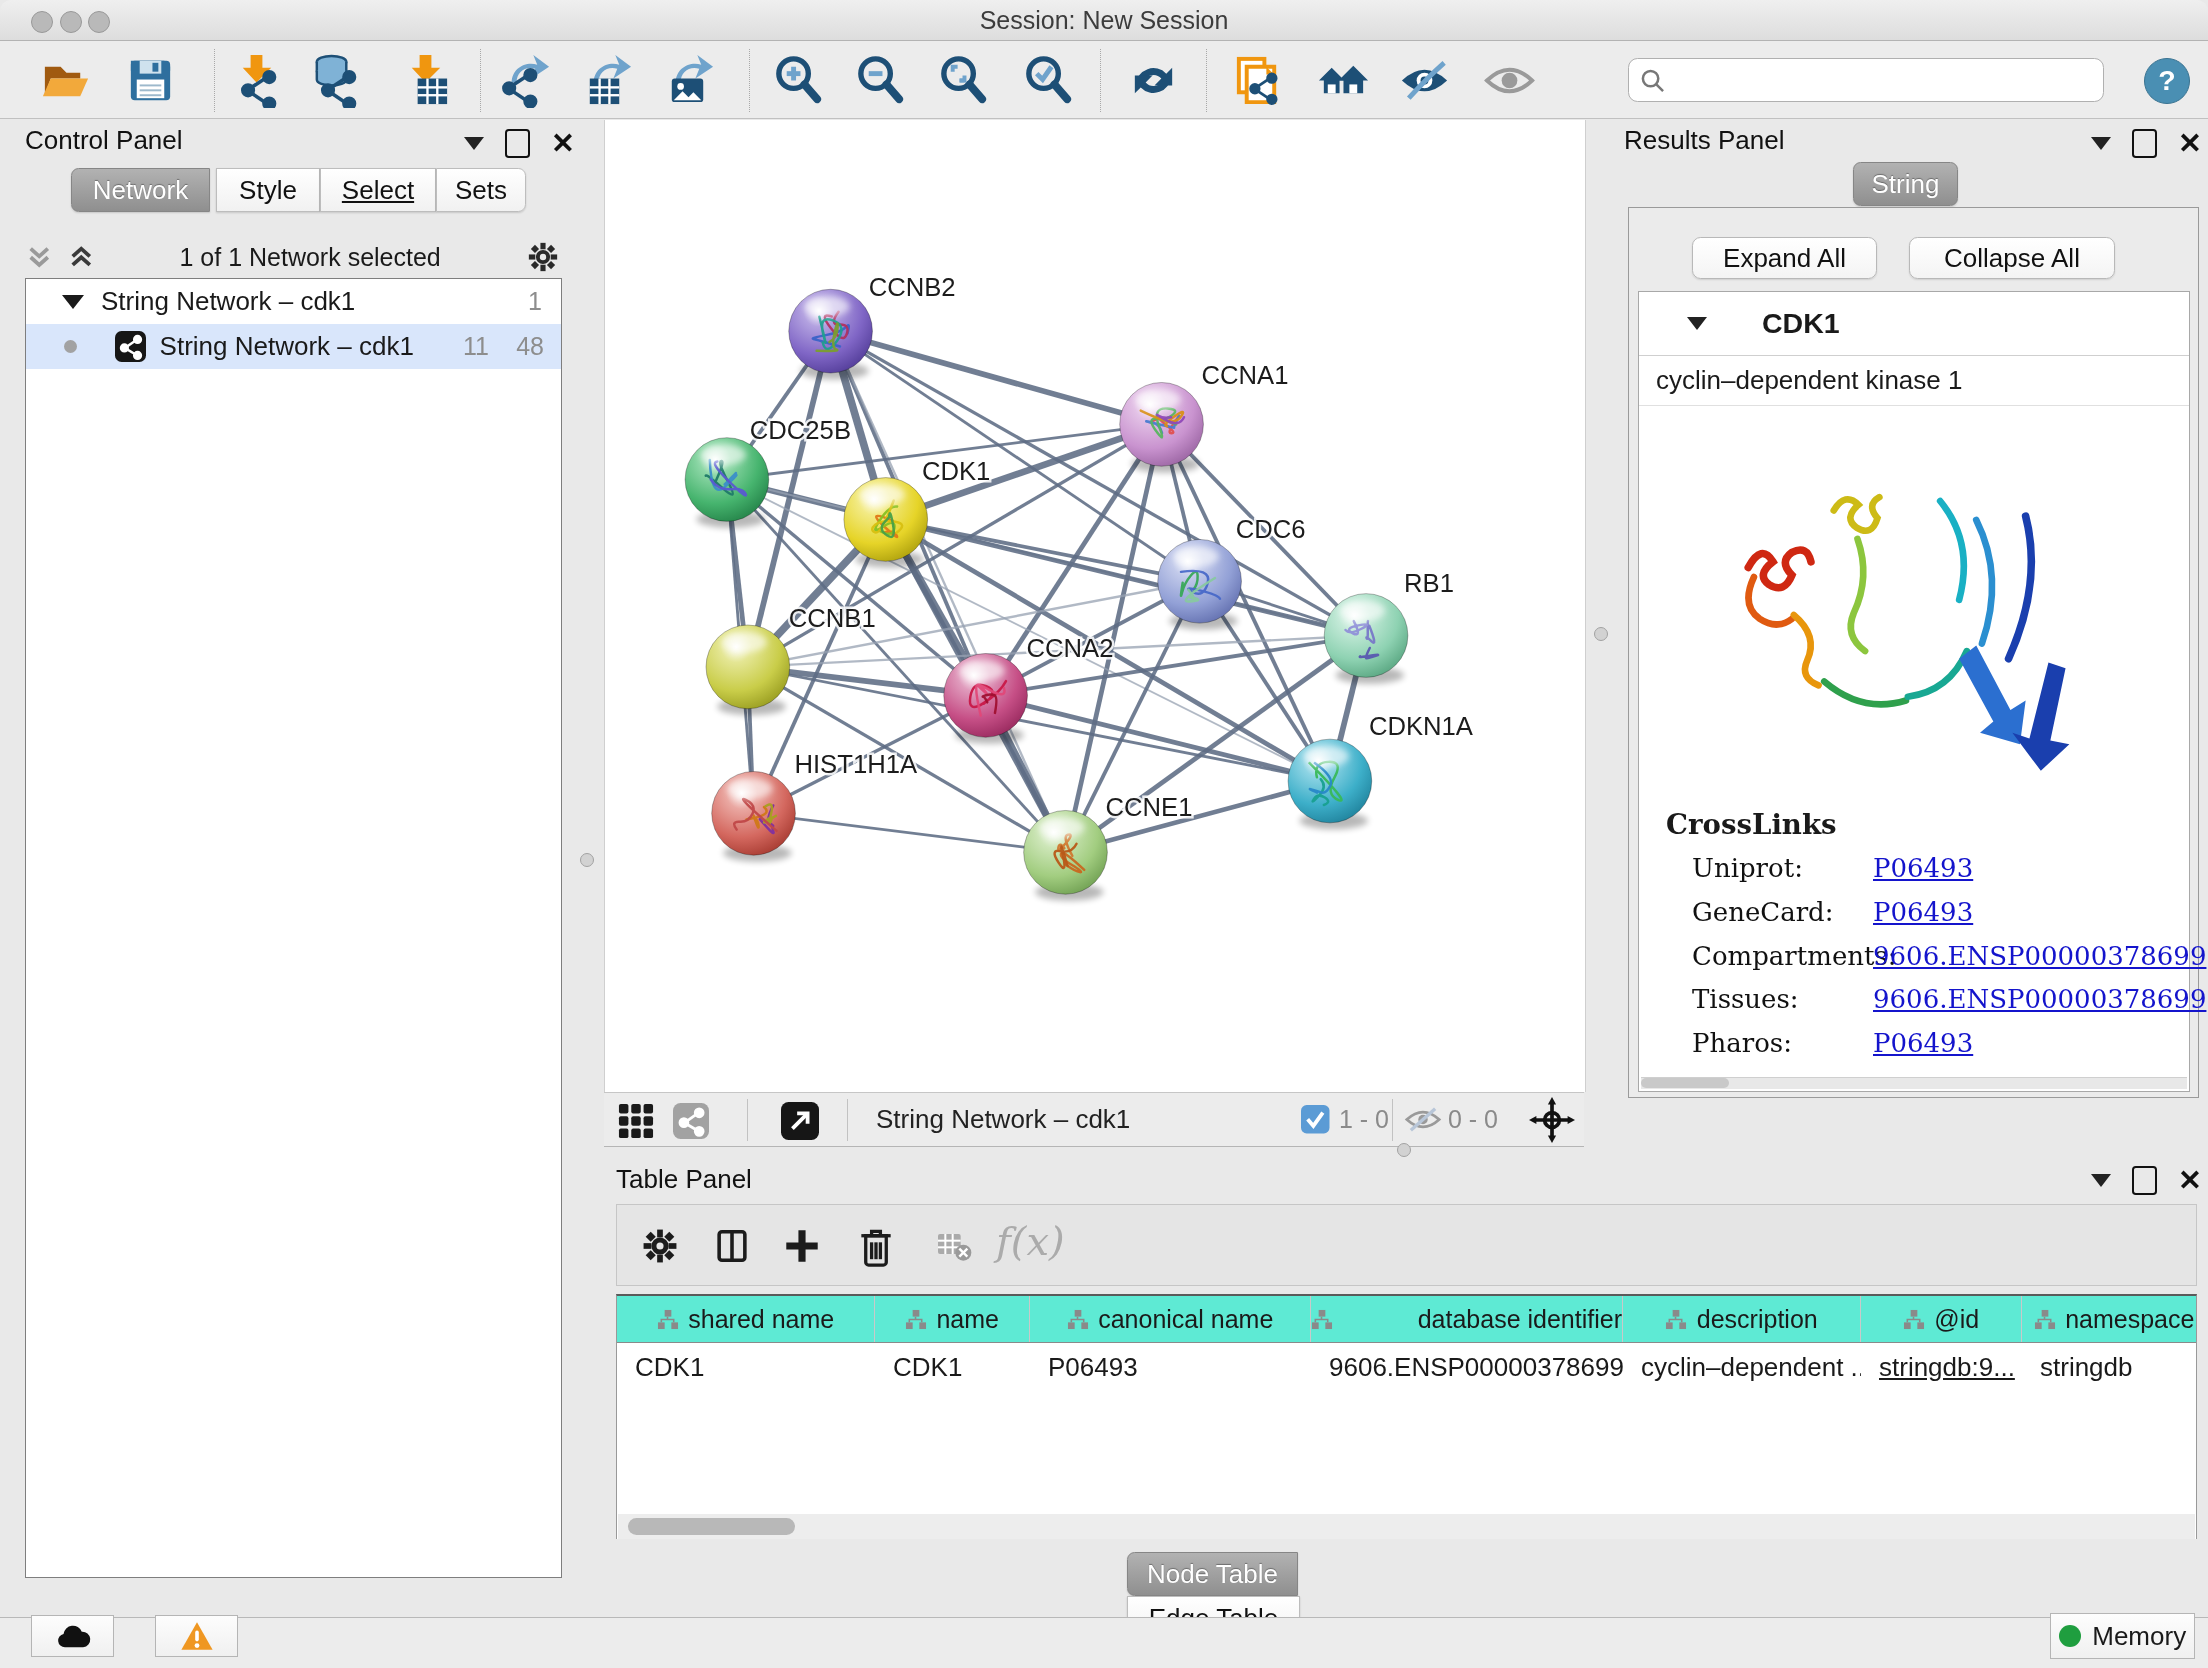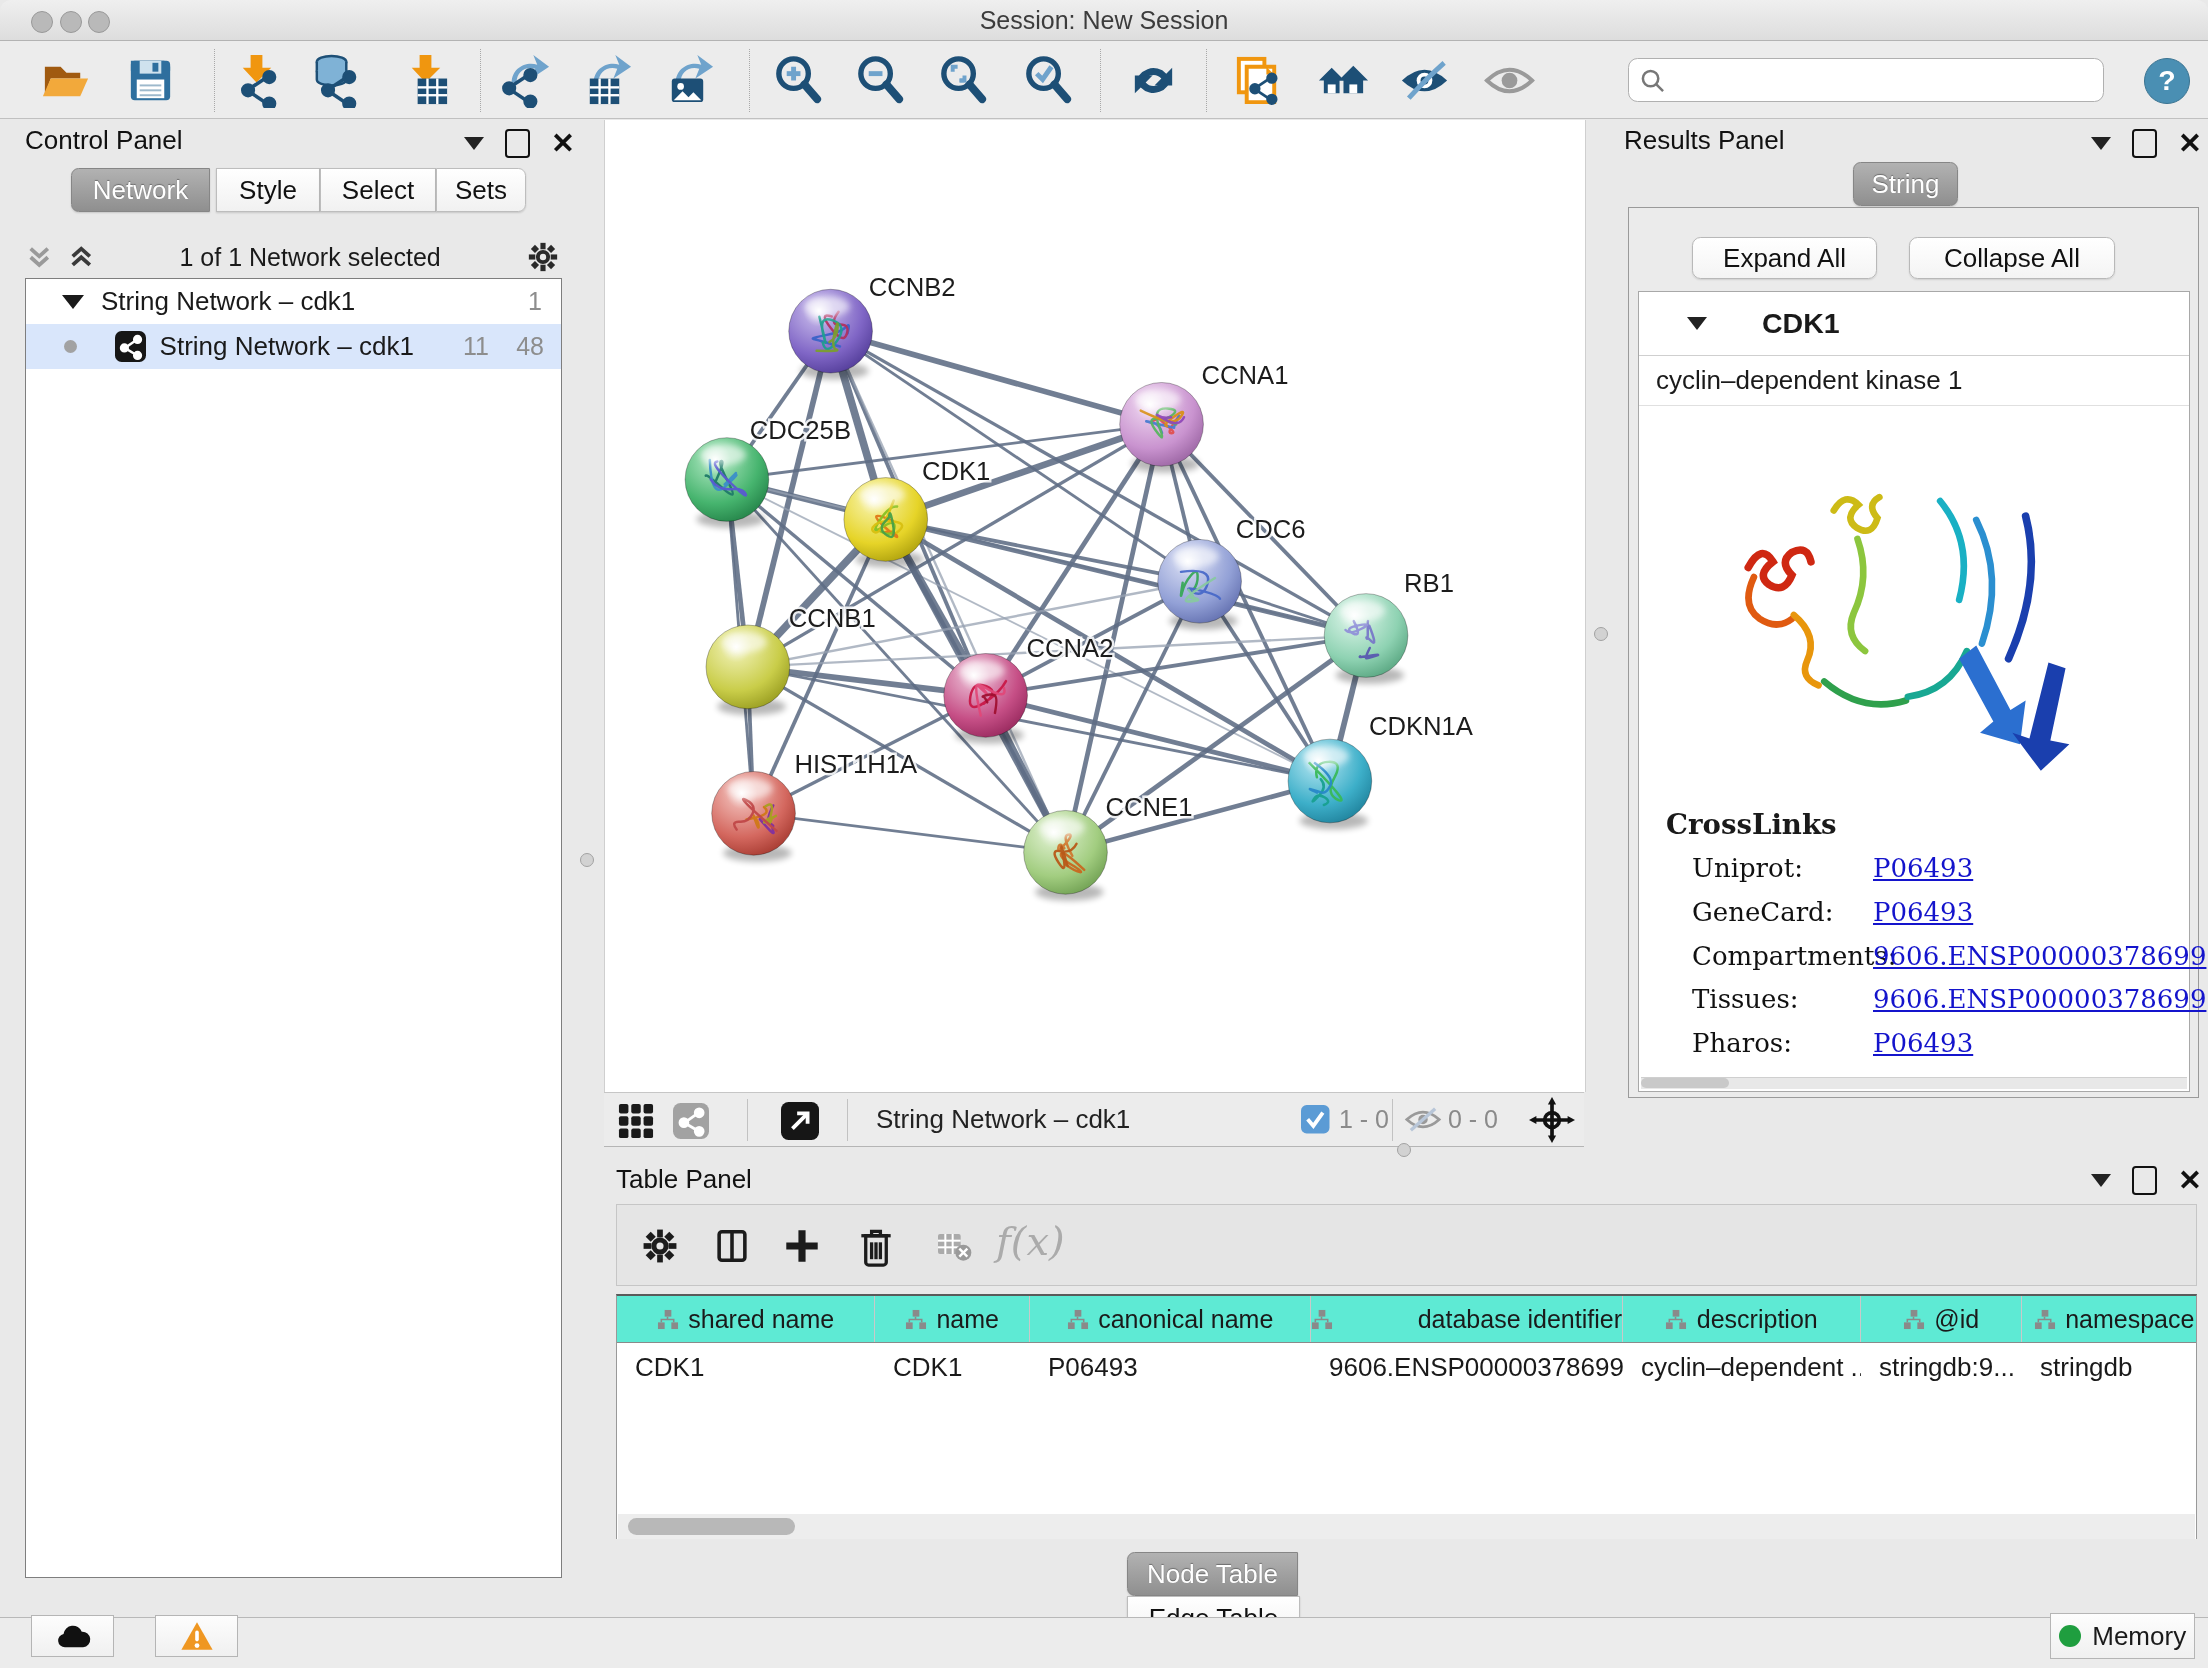--- a/index.html
+++ b/index.html
@@ -248,21 +248,21 @@
 
   <div class="panel-title" style="left:25px;top:125px">Control Panel</div>
   <div class="win-btns" style="left:464px;top:129px">
     <div class="wb-collapse"></div>
     <div class="wb-max"></div>
     <div class="wb-close">✕</div>
   </div>
   <div id="cp-tabs">
       <div class="tab selected" style="width: 137px;">Network</div>
       <div class="tab" style="width: 102px; margin-left: 6px;">Style</div>
-      <div class="tab" style="width: 114px;">Select</div>
+      <div class="tab" style="width: 114px; text-decoration: underline;">Select</div>
       <div class="tab" style="width: 88px;">Sets</div>
     </div>
   <div id="cp-selbar">
     <svg width="28.5" height="28.5" viewBox="0 0 30 30">
         <g fill="none" stroke="#9a9a9a" stroke-width="4">
           <polyline points="6,6 15,14 24,6"></polyline>
           <polyline points="6,15 15,23 24,15"></polyline>
         </g>
       </svg>
     <svg width="28.5" height="28.5" viewBox="0 0 30 30" style="margin-left:13.3px">
@@ -816,21 +816,21 @@
           </svg>
           <span>namespace</span>
         </div>
       </div>
     <div id="tp-row">
         <div class="td-cell" style="width: 258px;">CDK1</div>
         <div class="td-cell" style="width: 155px;">CDK1</div>
         <div class="td-cell" style="width: 281px;">P06493</div>
         <div class="td-cell" style="width: 312px;">9606.ENSP00000378699</div>
         <div class="td-cell" style="width: 238px;">cyclin–dependent ...</div>
-        <div class="td-cell" style="width: 161px;">stringdb:9...</div>
+        <div class="td-cell" style="width: 161px; text-decoration: underline;">stringdb:9...</div>
         <div class="td-cell" style="width: 185px; text-align: center;">stringdb</div>
       </div>
   </div>
   <div id="tp-scroll">
       <div id="tp-thumb"></div>
     </div>
   <div id="tp-tabs">
       <div class="tab selected" style="width: 169px;">Node Table</div>
       <div class="tab" style="width: 171px;">Edge Table</div>
       <div class="tab" style="width: 212px;">Network Table</div>

